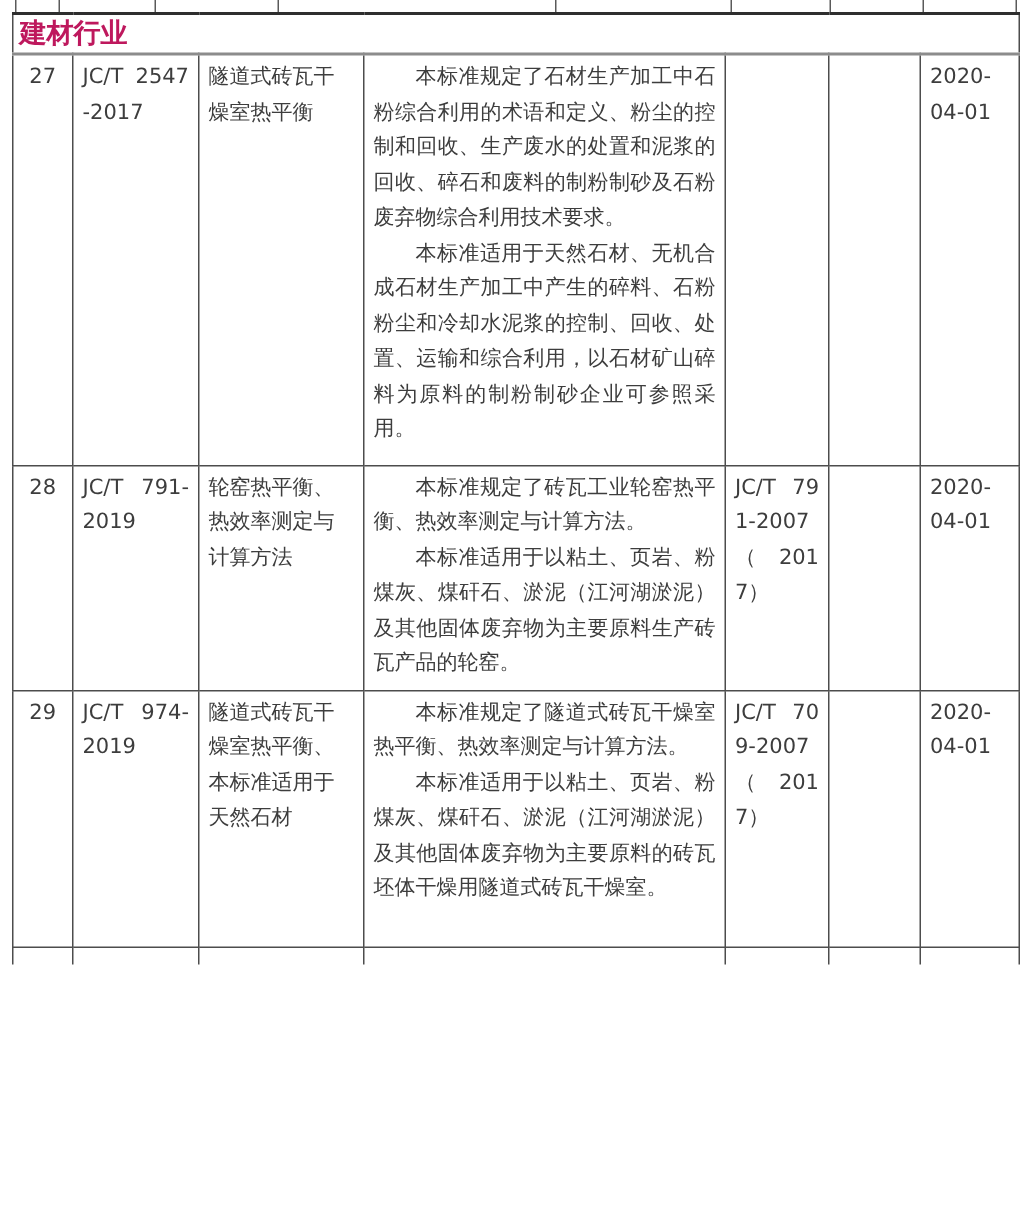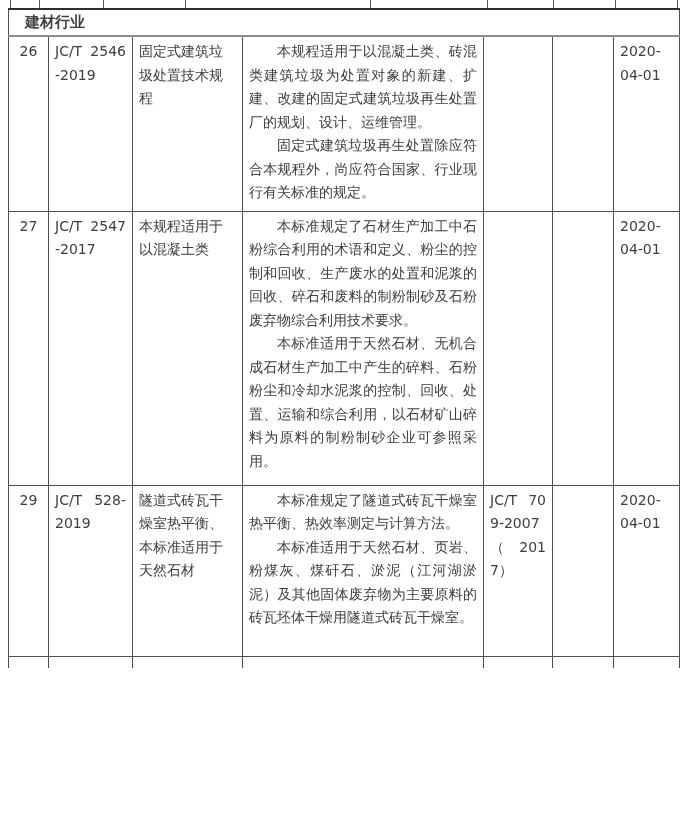--- a/index.html
+++ b/index.html
@@ -23,24 +23,24 @@
     vertical-align: top;
     font-size: 14px;
     line-height: 23.5px;
     padding: 3px 6px;
     overflow: hidden;
   }
   tr.section-row td {
     border-top: 2px solid #2e2e2e;
     border-bottom: 2px solid #8c8c8c;
     font-weight: bold;
-    color: #404040;
-    font-size: 15px;
+    color: #be185d;
+    font-size: 18px;
     line-height: 21px;
-    padding: 2px 16px;
+    padding: 2px 4px;
   }
   td.col-num  { text-align: center; word-break: break-all; padding: 3px 13px; }
   td.col-code { word-break: break-all; text-align: justify; padding: 3px 10px 3px 5px; }
   td.col-name { text-align: left; padding: 3px 6px; }
   td.col-desc { text-align: justify; }
   td.col-desc p { margin: 0; text-indent: 2em; text-align: justify; }
   td.col-repl { word-break: break-all; text-align: justify; padding: 3px 6px 3px 5px; }
   td.col-date { padding: 3px 6px; }
 
   tr.r-head { height: 25px; }
@@ -77,54 +77,54 @@
         <col style="width:69px">
         <col style="width:61px">
         <col style="width:66px">
     </colgroup>
 
     <tbody>
         <tr class="section-row r-head">
       <td colspan="7">建材行业</td>
     </tr>
 
-    <tr class="r26">
-      <td class="col-num">26</td>
-      <td class="col-code">JC/T 2546-2019</td>
-      <td class="col-name">固定式建筑垃圾处置技术规程</td>
-      <td class="col-desc">
-        <p>本规程适用于以混凝土类、砖混类建筑垃圾为处置对象的新建、扩建、改建的固定式建筑垃圾再生处置厂的规划、设计、运维管理。</p>
-        <p>固定式建筑垃圾再生处置除应符合本规程外，尚应符合国家、行业现行有关标准的规定。</p>
-      </td>
-      <td class="col-repl"></td>
-      <td class="col-extra"></td>
-      <td class="col-date">2020-04-01</td>
-    </tr>
 
     <tr class="r27">
       <td class="col-num">27</td>
       <td class="col-code">JC/T 2547-2017</td>
-      <td class="col-name">本规程适用于以混凝土类</td>
+      <td class="col-name">隧道式砖瓦干燥室热平衡</td>
       <td class="col-desc">
         <p>本标准规定了石材生产加工中石粉综合利用的术语和定义、粉尘的控制和回收、生产废水的处置和泥浆的回收、碎石和废料的制粉制砂及石粉废弃物综合利用技术要求。</p>
         <p>本标准适用于天然石材、无机合成石材生产加工中产生的碎料、石粉粉尘和冷却水泥浆的控制、回收、处置、运输和综合利用，以石材矿山碎料为原料的制粉制砂企业可参照采用。</p>
       </td>
       <td class="col-repl"></td>
       <td class="col-extra"></td>
       <td class="col-date">2020-04-01</td>
     </tr>
 
+    <tr class="r28">
+      <td class="col-num">28</td>
+      <td class="col-code">JC/T 791-2019</td>
+      <td class="col-name">轮窑热平衡、热效率测定与计算方法</td>
+      <td class="col-desc">
+        <p>本标准规定了砖瓦工业轮窑热平衡、热效率测定与计算方法。</p>
+        <p>本标准适用于以粘土、页岩、粉煤灰、煤矸石、淤泥（江河湖淤泥）及其他固体废弃物为主要原料生产砖瓦产品的轮窑。</p>
+      </td>
+      <td class="col-repl">JC/T 791-2007（2017）</td>
+      <td class="col-extra"></td>
+      <td class="col-date">2020-04-01</td>
+    </tr>
 
     <tr class="r29">
       <td class="col-num">29</td>
-      <td class="col-code">JC/T 528-2019</td>
+      <td class="col-code">JC/T 974-2019</td>
       <td class="col-name">隧道式砖瓦干燥室热平衡、本标准适用于天然石材</td>
       <td class="col-desc">
         <p>本标准规定了隧道式砖瓦干燥室热平衡、热效率测定与计算方法。</p>
-        <p>本标准适用于天然石材、页岩、粉煤灰、煤矸石、淤泥（江河湖淤泥）及其他固体废弃物为主要原料的砖瓦坯体干燥用隧道式砖瓦干燥室。</p>
+        <p>本标准适用于以粘土、页岩、粉煤灰、煤矸石、淤泥（江河湖淤泥）及其他固体废弃物为主要原料的砖瓦坯体干燥用隧道式砖瓦干燥室。</p>
       </td>
       <td class="col-repl">JC/T 709-2007（2017）</td>
       <td class="col-extra"></td>
       <td class="col-date">2020-04-01</td>
     </tr>
 
     <tr class="r-partial">
       <td></td>
       <td></td>
       <td></td>

